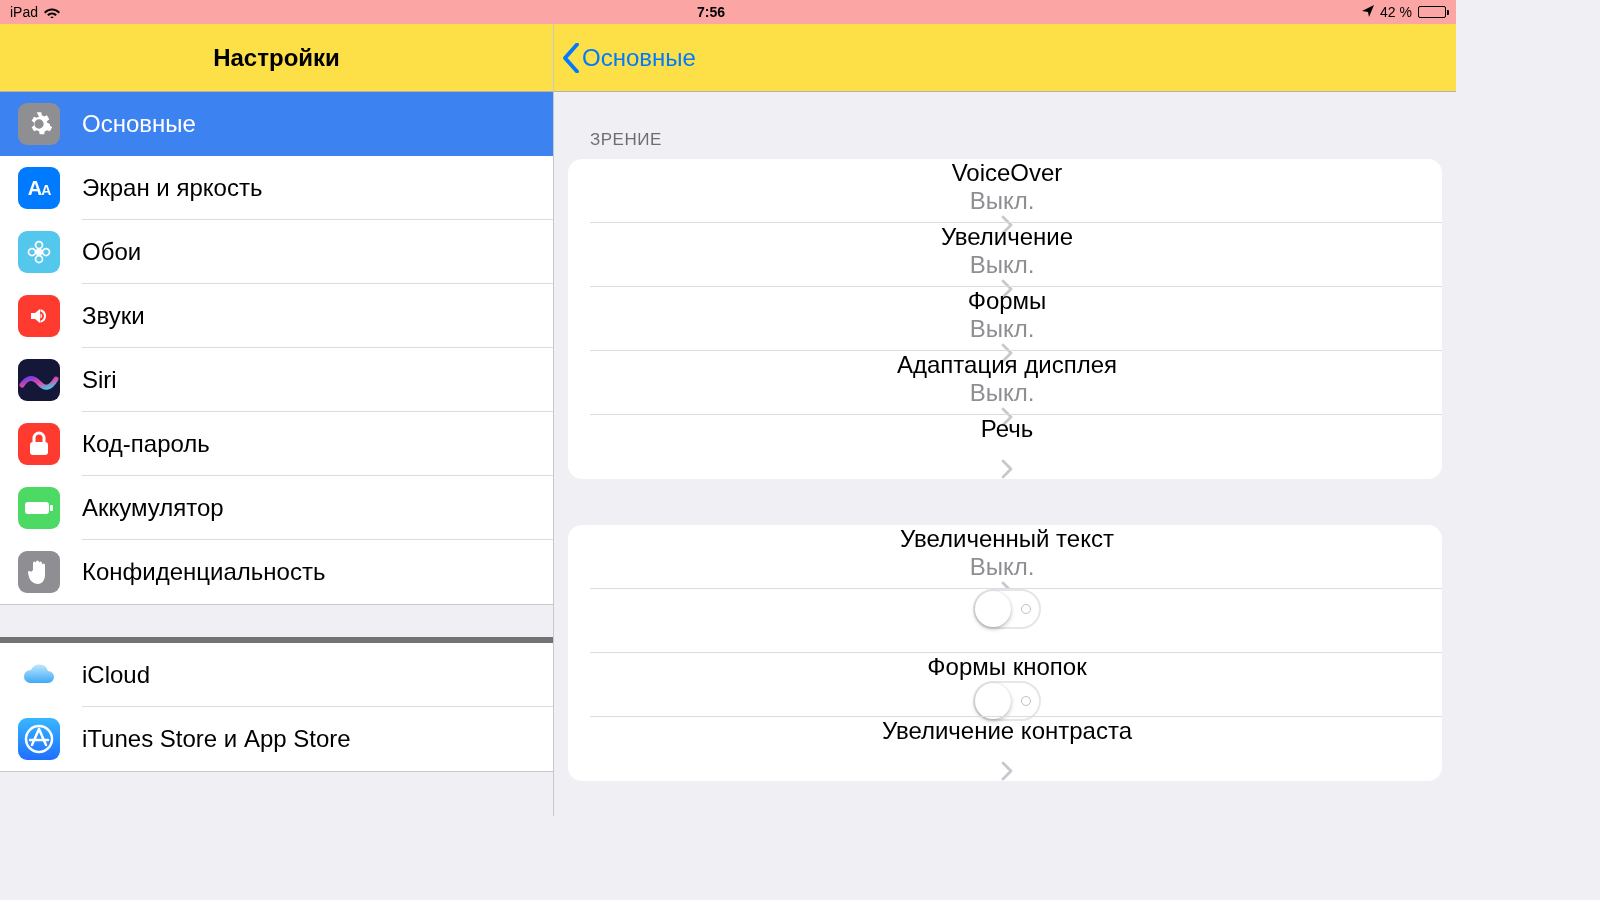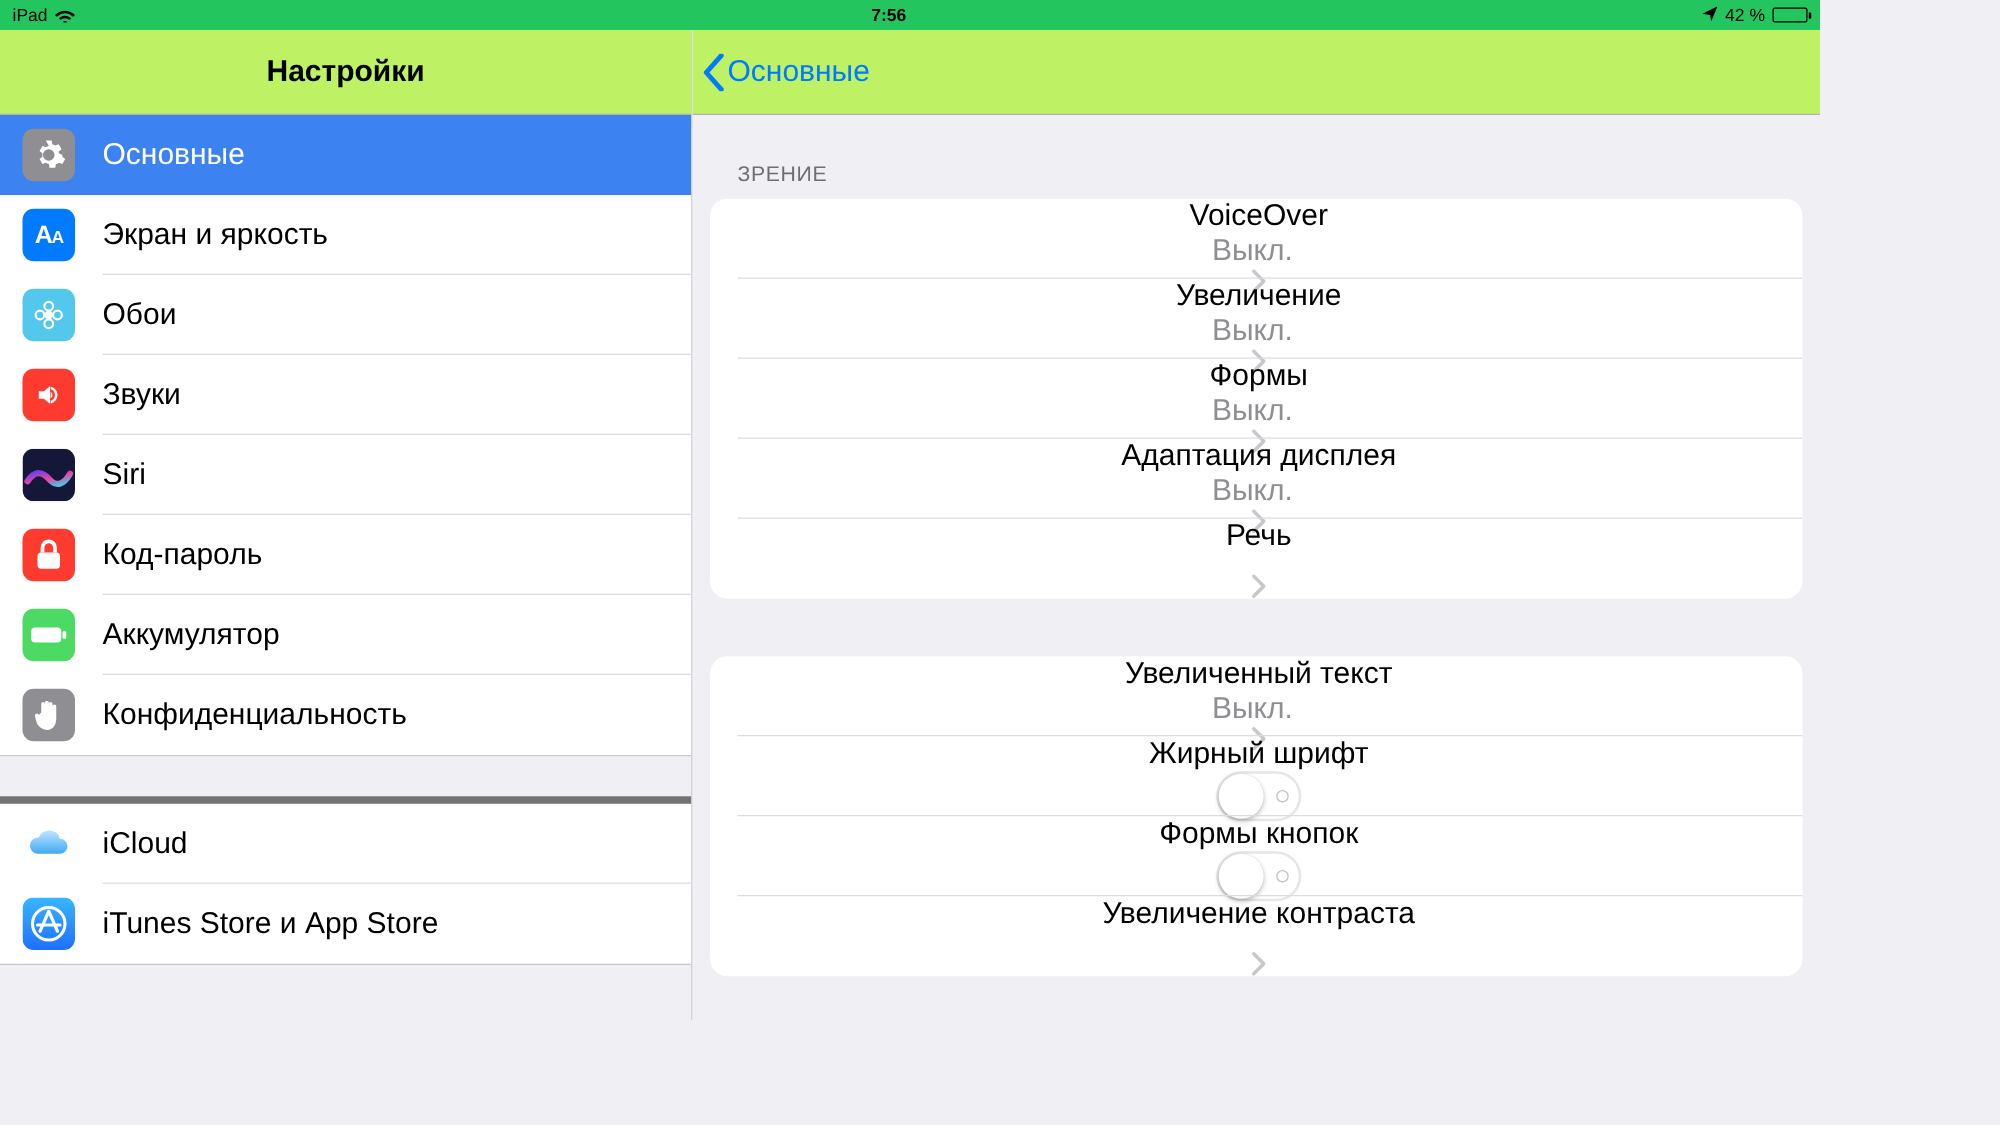--- a/index.html
+++ b/index.html
@@ -14,21 +14,21 @@
   }
 
   
   .status-bar {
     height: 24px;
     display: flex;
     align-items: center;
     justify-content: space-between;
     padding: 0 10px;
     font-size: 14px;
-    background: #22c55e;
+    background: #fca5a5;
     text-align: right;
   }
   .status-left, .status-right { display: flex; align-items: center; gap: 6px; }
   .wifi-icon svg { display: block; }
   .battery-shell {
     width: 28px; height: 12px; border: 1px solid #000; border-radius: 2px;
     position: relative; display: inline-block;
   }
   .battery-shell::after {
     content: ""; position: absolute; right: -4px; top: 3px; width: 2px; height: 5px;
@@ -57,21 +57,21 @@
   }
 
   
   .pane-header {
     height: 68px;
     border-bottom: 1px solid #b2b2b4;
     display: flex;
     align-items: center;
     justify-content: center;
     position: relative;
-    background: #bef264;
+    background: #fde047;
   }
   .pane-title {
     font-size: 24px;
     font-weight: 700;
   }
   .back-btn {
     position: absolute;
     left: 8px;
     top: 0;
     height: 100%;
@@ -396,21 +396,20 @@
             <div class="dt-label">Увеличенный текст</div>
             <div class="dt-value">Выкл.</div>
             <span class="chevron">
               <svg width="12" height="20" viewBox="0 0 12 20">
                 <path fill="none" stroke="#c7c7cc" stroke-width="2.8" stroke-linecap="round" stroke-linejoin="round" d="M2 2l8 8-8 8"></path>
               </svg>
             </span>
             <div class="sep"></div>
           </div>
           <div class="dt-row">
-            <div class="dt-label">Жирный шрифт</div>
             <div class="toggle">
               <div class="dot"></div>
               <div class="knob"></div>
             </div>
             <div class="sep"></div>
           </div>
           <div class="dt-row">
             <div class="dt-label">Формы кнопок</div>
             <div class="toggle">
               <div class="dot"></div>

